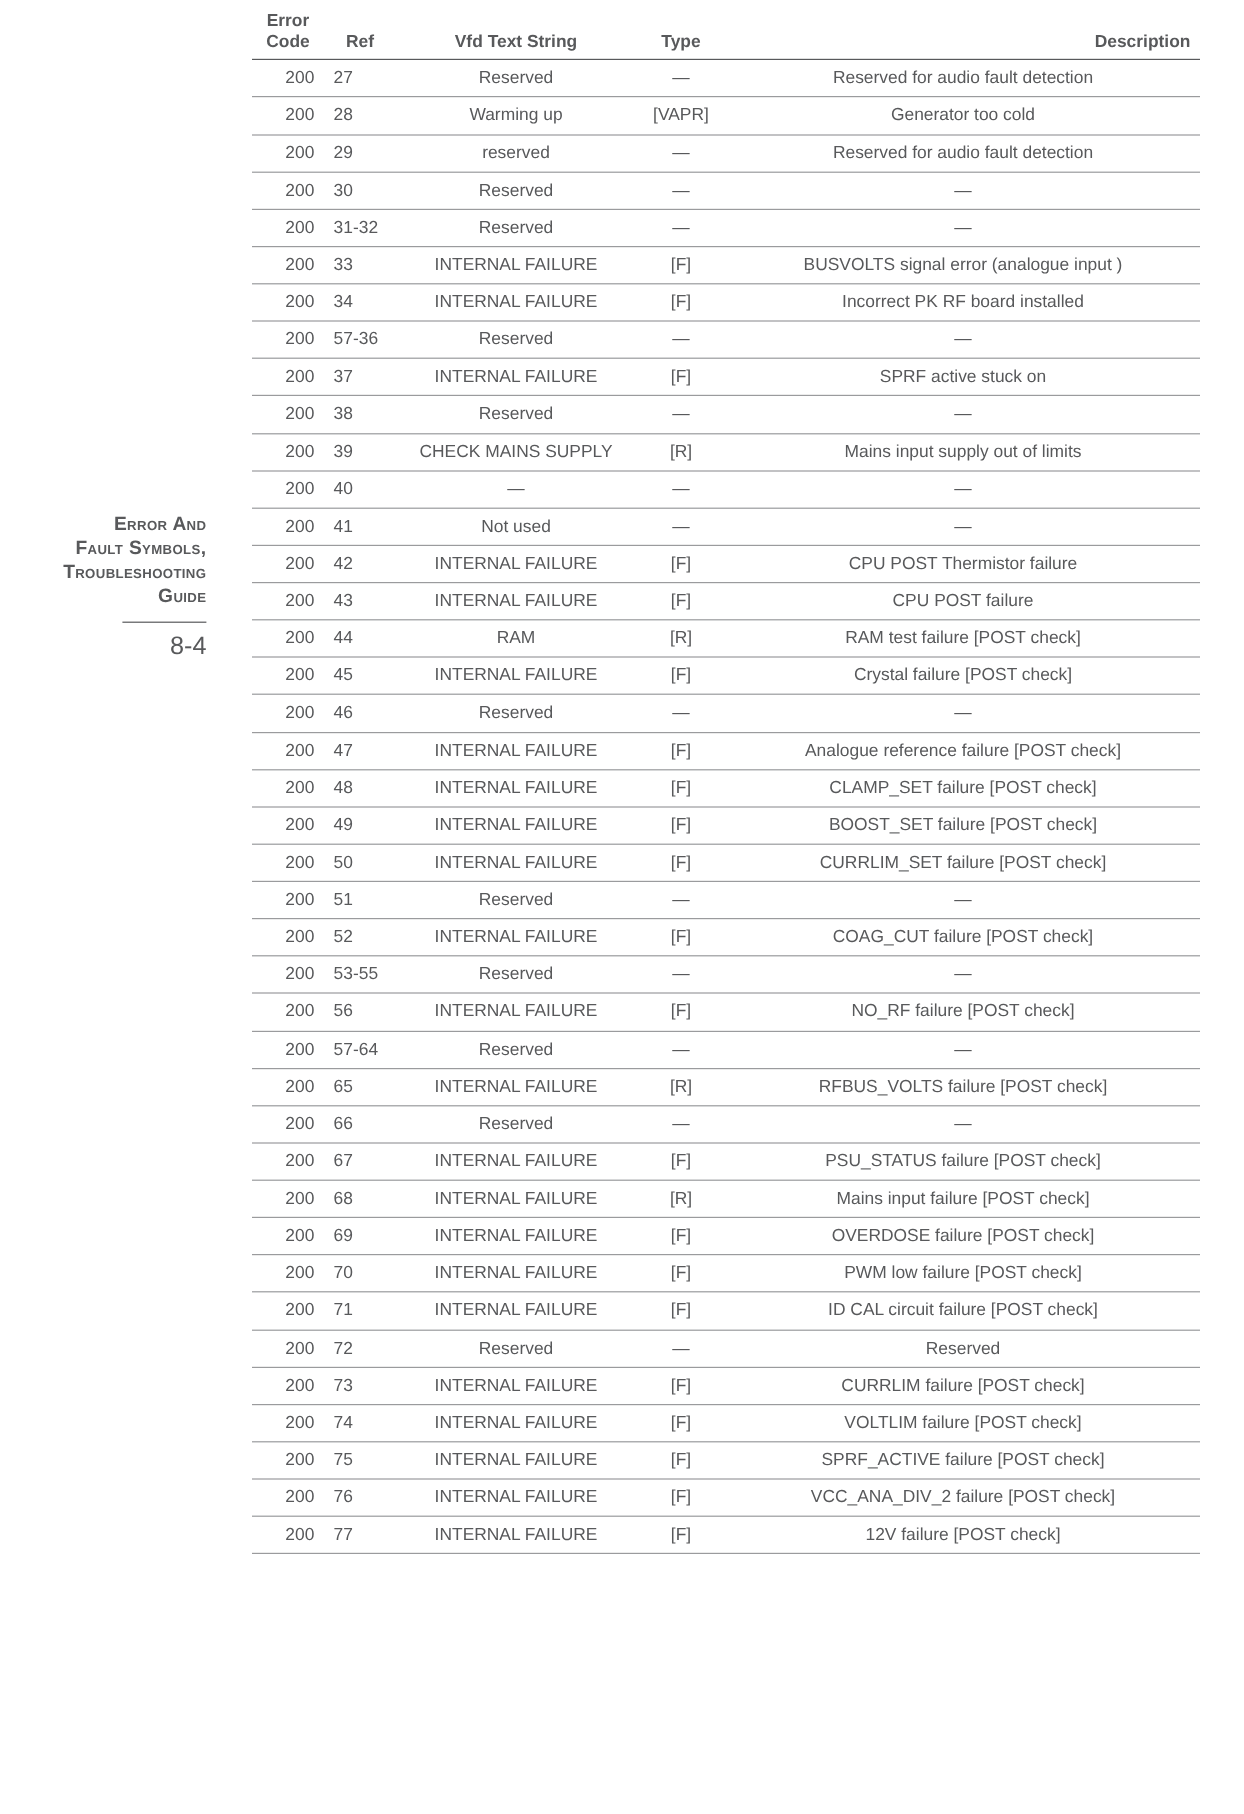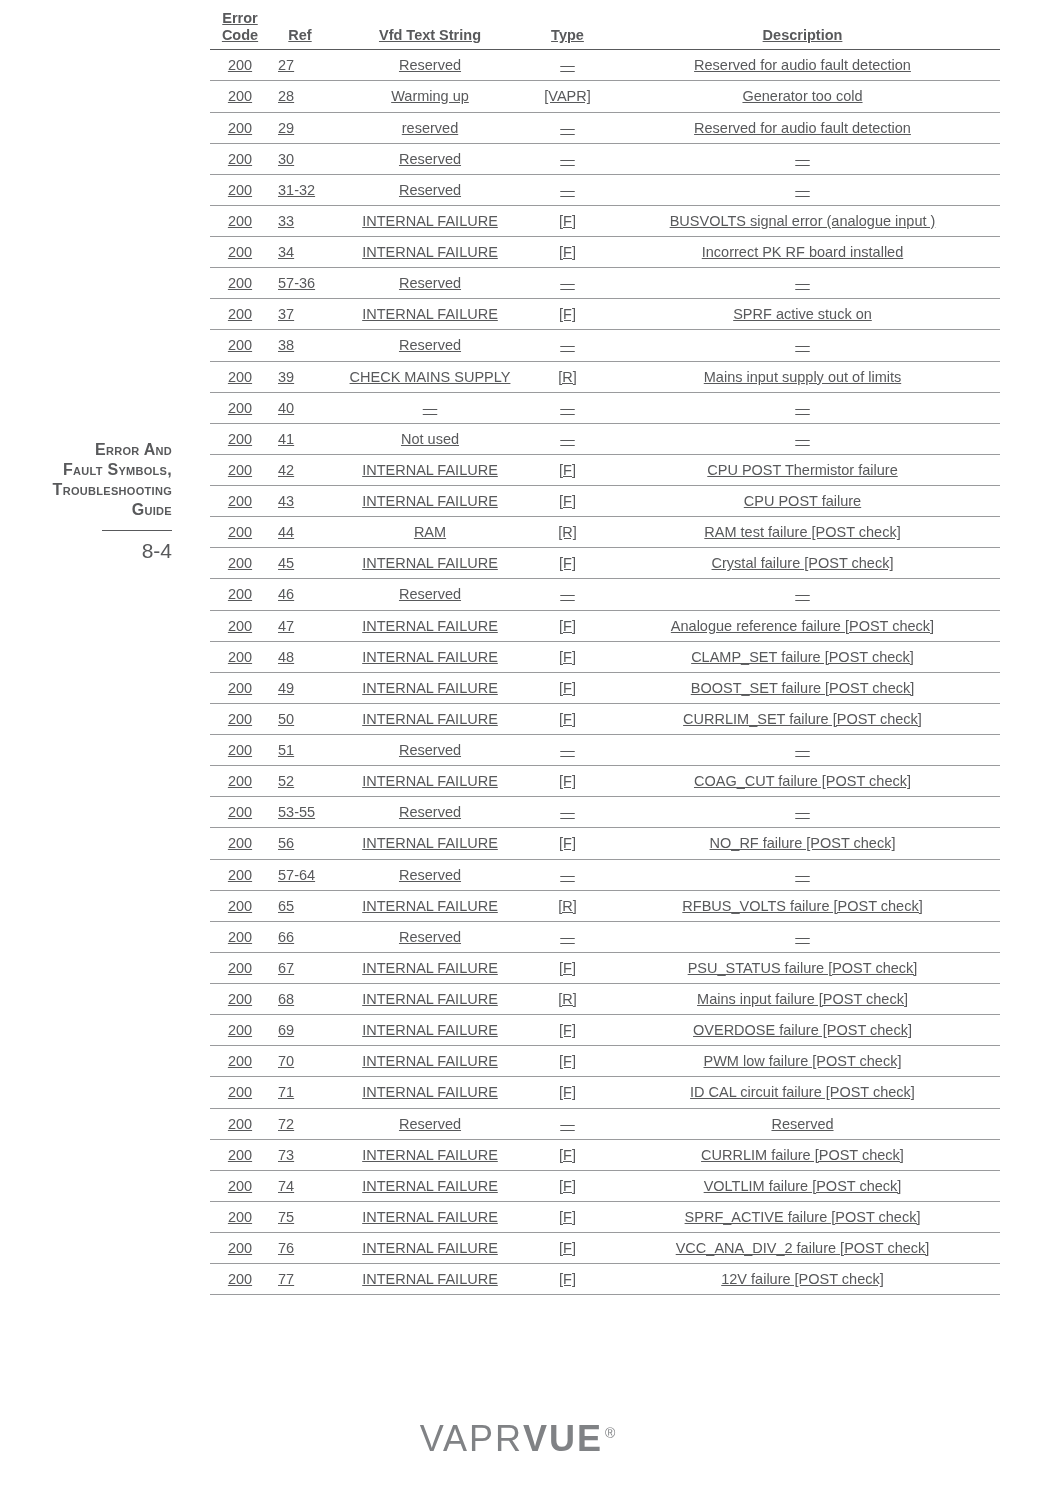--- a/index.html
+++ b/index.html
@@ -1,21 +1,21 @@
 <!DOCTYPE html>
 <html><head>
 <meta charset="utf-8">
 <style>
   * { box-sizing: border-box; margin: 0; padding: 0; }
   html, body { width: 1037px; height: 1512px; background: #fff; font-family: Arial, Helvetica, sans-serif; color: #58595b; }
   .page { position: relative; width: 1037px; height: 1512px; }
   .sidebar {
     position: absolute;
     left: 0;
-    top: 440px;
+    top: 428px;
     width: 200px;
     text-align: right;
     padding-right: 28px;
   }
   .sidebar .title {
     font-size: 16px;
     font-weight: bold;
     font-variant: small-caps;
     letter-spacing: 0.3px;
     line-height: 1.25;
@@ -35,39 +35,38 @@
     position: absolute;
     left: 210px;
     top: 6px;
     width: 790px;
   }
   table.err {
     border-collapse: collapse;
     width: 100%;
     font-size: 14.5px;
     color: #58595b;
-    text-decoration: underline;
   }
   table.err th {
     font-weight: bold;
     text-align: left;
     padding: 4px 8px 6px 8px;
     border-bottom: 1.5px solid #58595b;
     vertical-align: bottom;
     line-height: 1.15;
   }
   table.err th.c-code, table.err th.c-ref, table.err th.c-vfd, table.err th.c-type { text-align: center; }
-  table.err th.c-desc { text-align: center; }
+  table.err th.c-desc { text-align: right; }
   table.err td {
     padding: 6px 8px;
     border-bottom: 1px solid #9a9b9d;
     vertical-align: middle;
     line-height: 1.25;
   }
-  table.err td.c-code { width: 60px; text-align: center; }
+  table.err td.c-code { width: 60px; text-align: right; }
   table.err td.c-ref  { width: 60px; text-align: left; }
   table.err td.c-vfd  { width: 200px; text-align: center; }
   table.err td.c-type { width: 75px; text-align: center; }
   table.err td.c-desc { text-align: center; }
   .footer-logo {
     position: absolute;
     left: 0;
     width: 1037px;
     bottom: 52px;
     text-align: center;
@@ -388,19 +387,14 @@
             <td class="c-code">200</td>
             <td class="c-ref">77</td>
             <td class="c-vfd">INTERNAL FAILURE</td>
             <td class="c-type">[F]</td>
             <td class="c-desc">12V failure [POST check]</td>
           </tr>
         </tbody>
     </table>
   </div>
 
-  <div class="footer-logo">
-    <span class="logo">
-      <span class="thin">VAPR</span><span class="bold">VUE</span><span class="reg">®</span>
-    </span>
-  </div>
 
 </div>
 
 </body></html>

